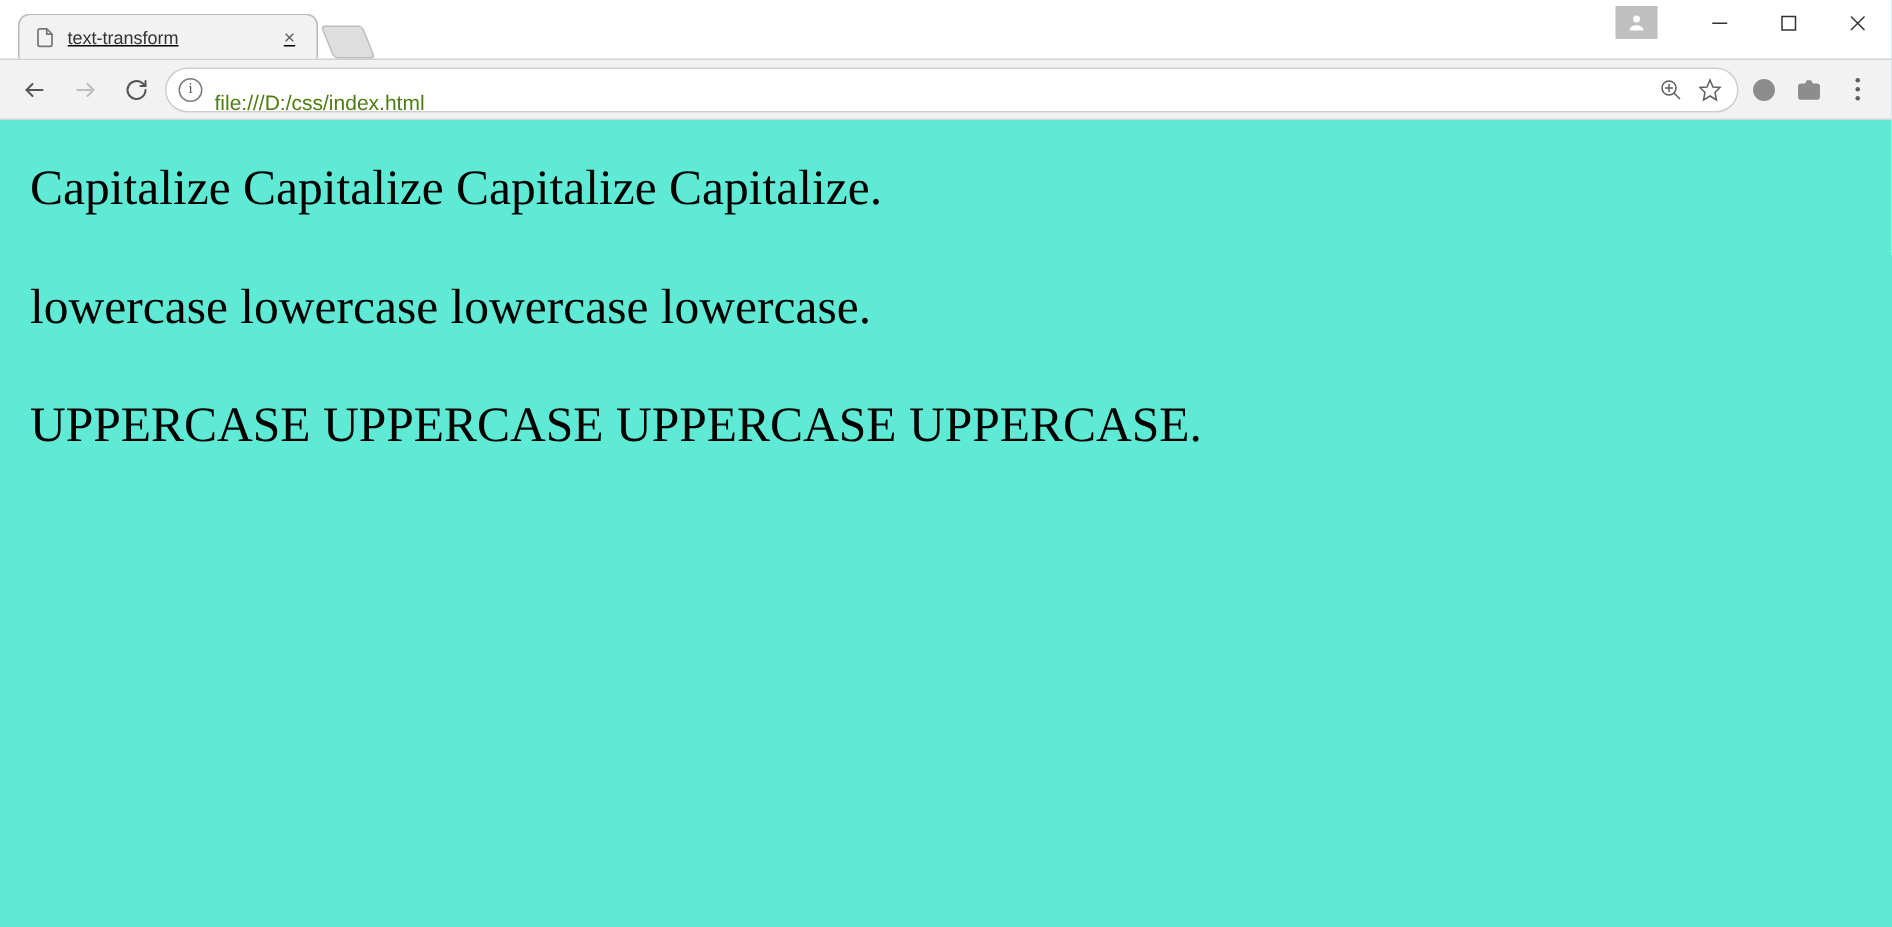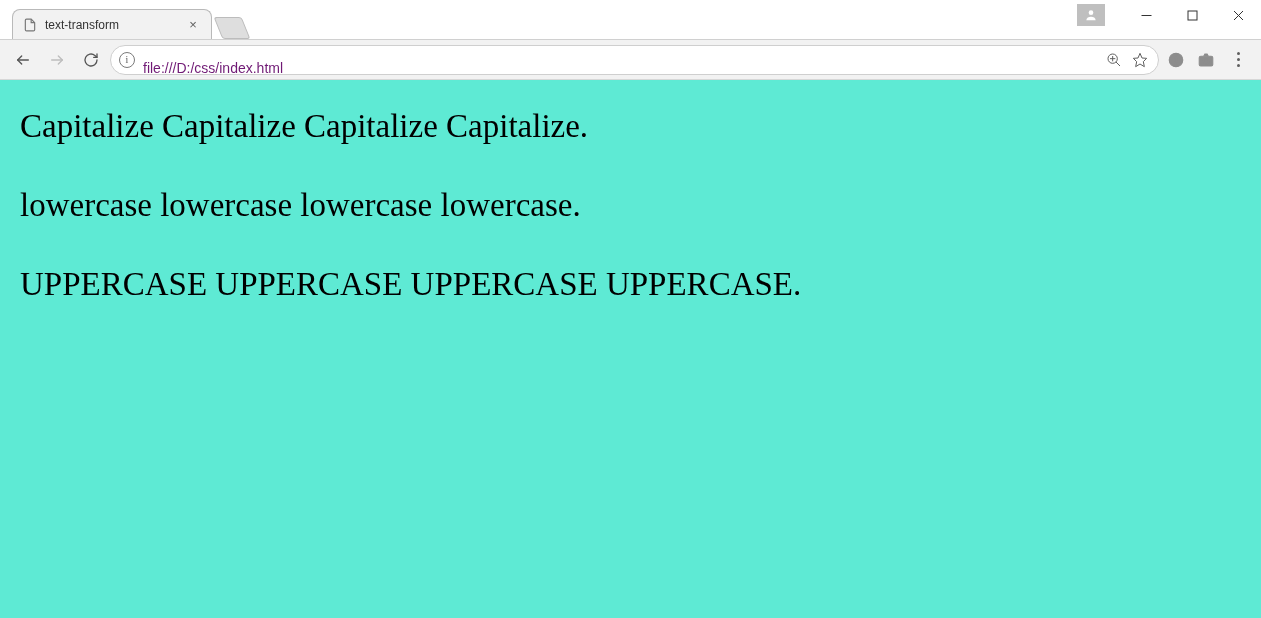--- a/index.html
+++ b/index.html
@@ -15,20 +15,21 @@
     }
 
     
     .titlebar {
       height: 40px;
       background: #fff;
       display: flex;
       align-items: center;
       position: relative;
       border-bottom: 1px solid #d0d0d0;
+      text-decoration: underline;
     }
     .tabs-row {
       display: flex;
       align-items: flex-end;
       height: 100%;
       padding-left: 12px;
     }
     .tab {
       display: flex;
       align-items: center;
@@ -126,21 +127,21 @@
     .addr .info-icon {
       width: 16px; height: 16px;
       border: 1px solid #7a7a7a;
       border-radius: 50%;
       display: flex; align-items: center; justify-content: center;
       font-size: 10px; color: #5a5a5a;
       font-family: Georgia, serif;
     }
     .addr input {
       flex: 1; border: none; outline: none;
-      font-size: 14px; color: #701a75;
+      font-size: 14px; color: #4d7c0f;
       background: transparent;
       font-family: "Segoe UI", Tahoma, sans-serif;
       margin-top: 16px;
     }
     .addr .addr-icon {
       width: 20px; height: 20px;
       display: flex; align-items: center; justify-content: center;
       color: #5f5f5f;
     }
     .addr .addr-icon svg { width: 16px; height: 16px; stroke: currentColor; fill: none; stroke-width: 1.5; }

